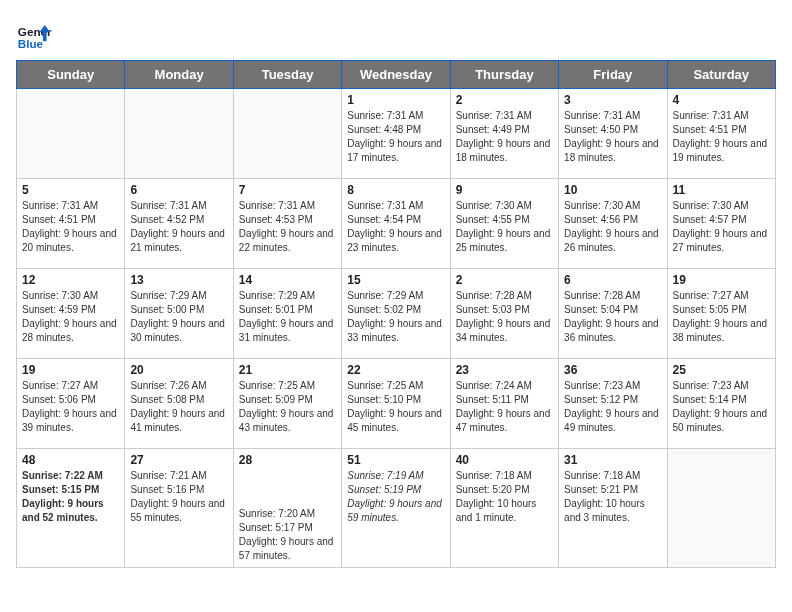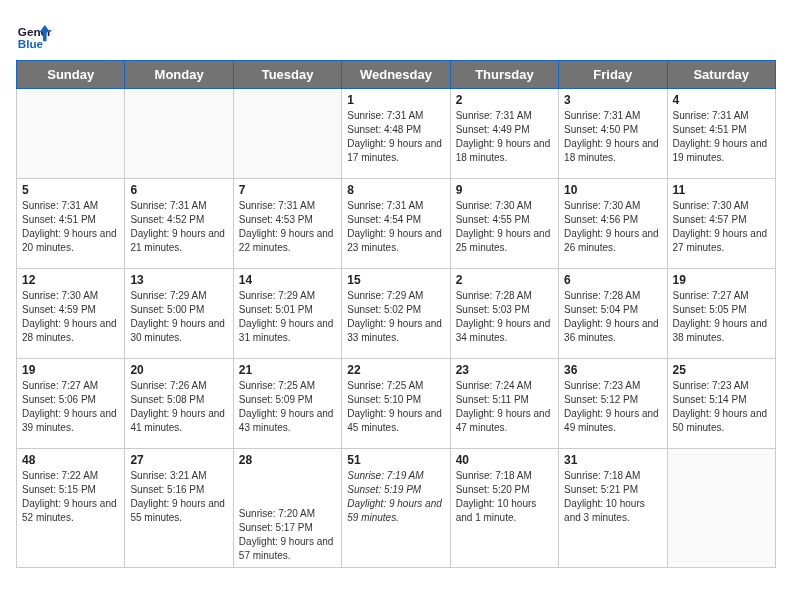--- a/index.html
+++ b/index.html
@@ -262,27 +262,27 @@
         <td>
           <div class="day-num">25</div>
           <div class="cell-text" style="white-space: pre-line;">Sunrise: 7:23 AM
 Sunset: 5:14 PM
 Daylight: 9 hours and 50 minutes.</div>
         </td>
       </tr>
       <tr>
         <td>
           <div class="day-num">48</div>
-          <div class="cell-text" style="white-space: pre-line;">Sunrise: 7:22 AM
+          <div class="cell-text" style="white-space: pre-line; font-weight: bold;">Sunrise: 7:22 AM
 Sunset: 5:15 PM
 Daylight: 9 hours and 52 minutes.</div>
         </td>
         <td>
           <div class="day-num">27</div>
-          <div class="cell-text" style="white-space: pre-line;">Sunrise: 3:21 AM
+          <div class="cell-text" style="white-space: pre-line;">Sunrise: 7:21 AM
 Sunset: 5:16 PM
 Daylight: 9 hours and 55 minutes.</div>
         </td>
         <td>
           <div class="day-num">28</div>
           <div class="cell-text" style="white-space: pre-line; margin-top: 40px;">Sunrise: 7:20 AM
 Sunset: 5:17 PM
 Daylight: 9 hours and 57 minutes.</div>
         </td>
         <td>

